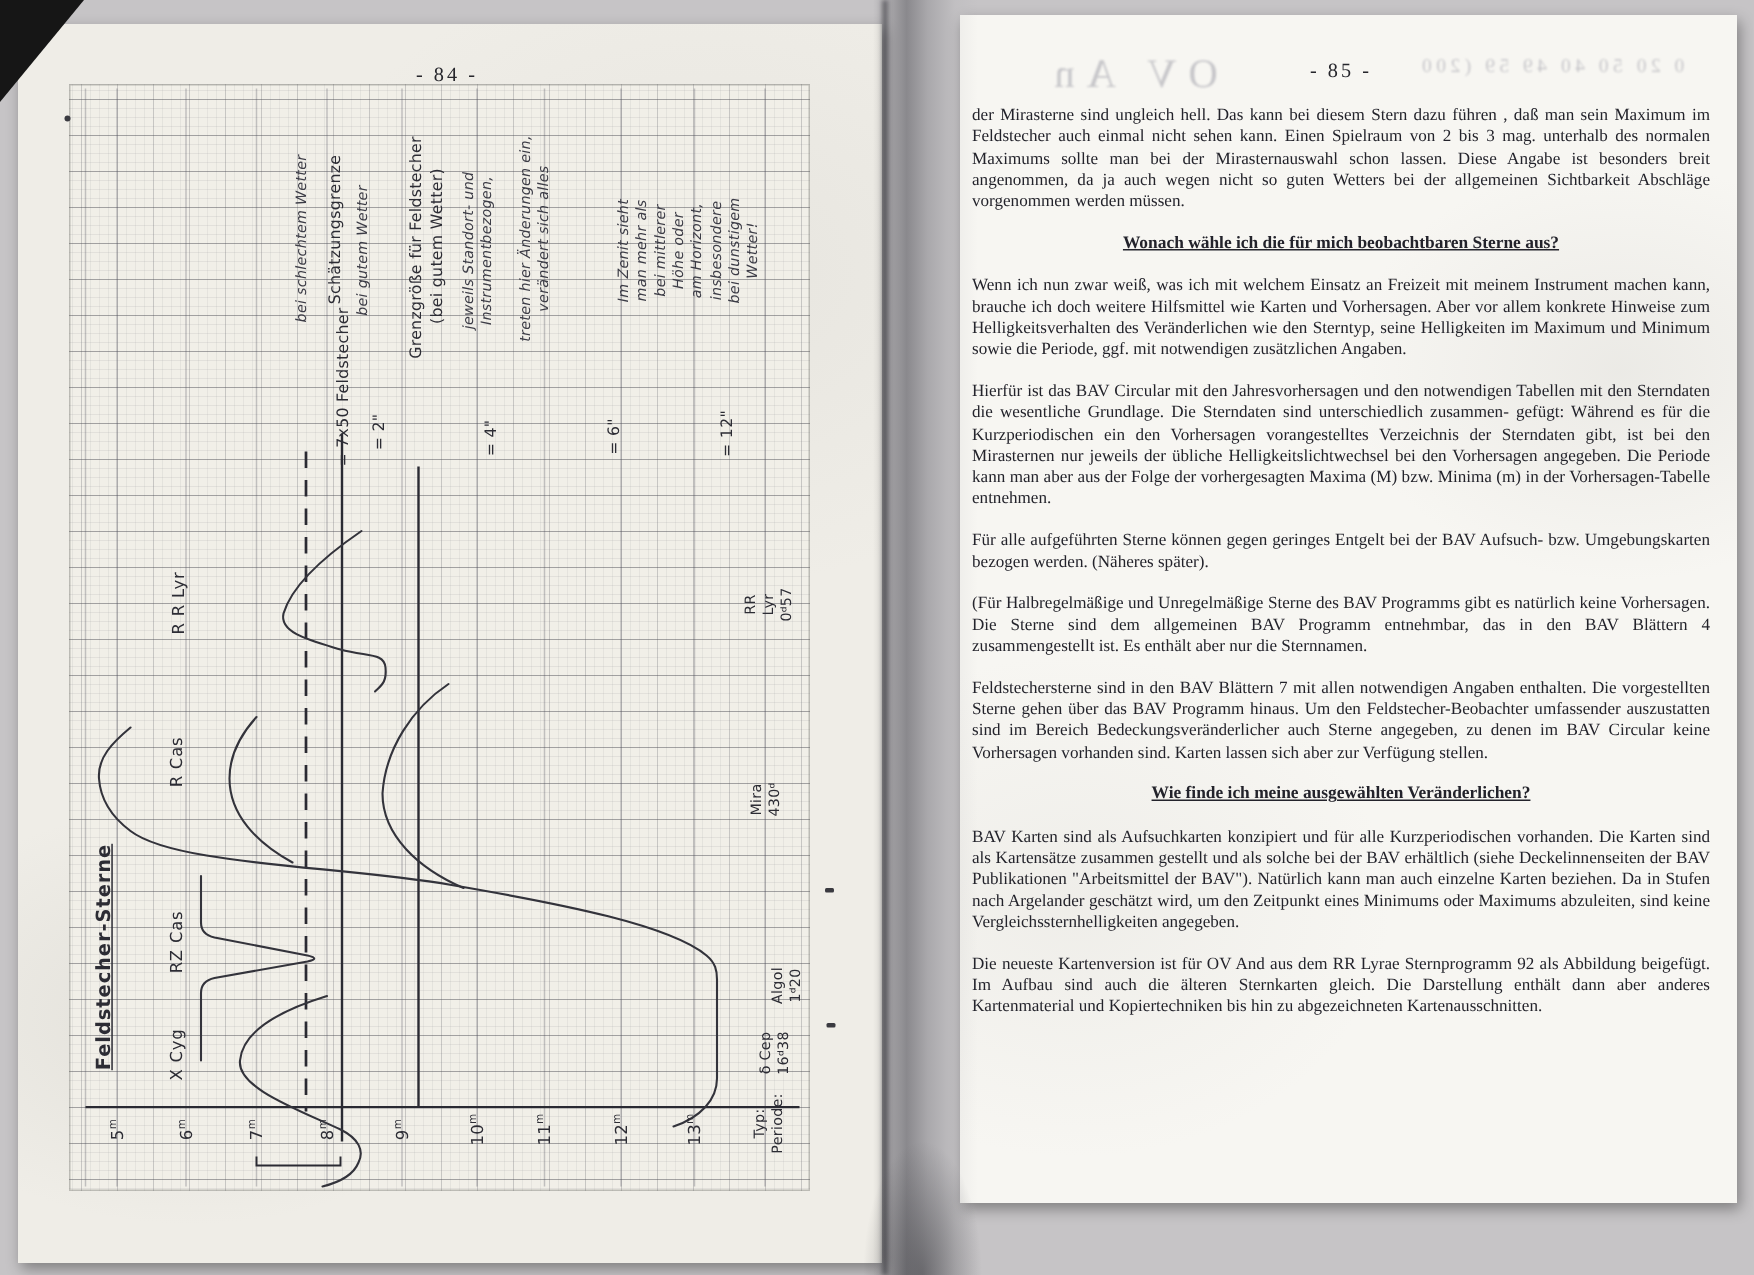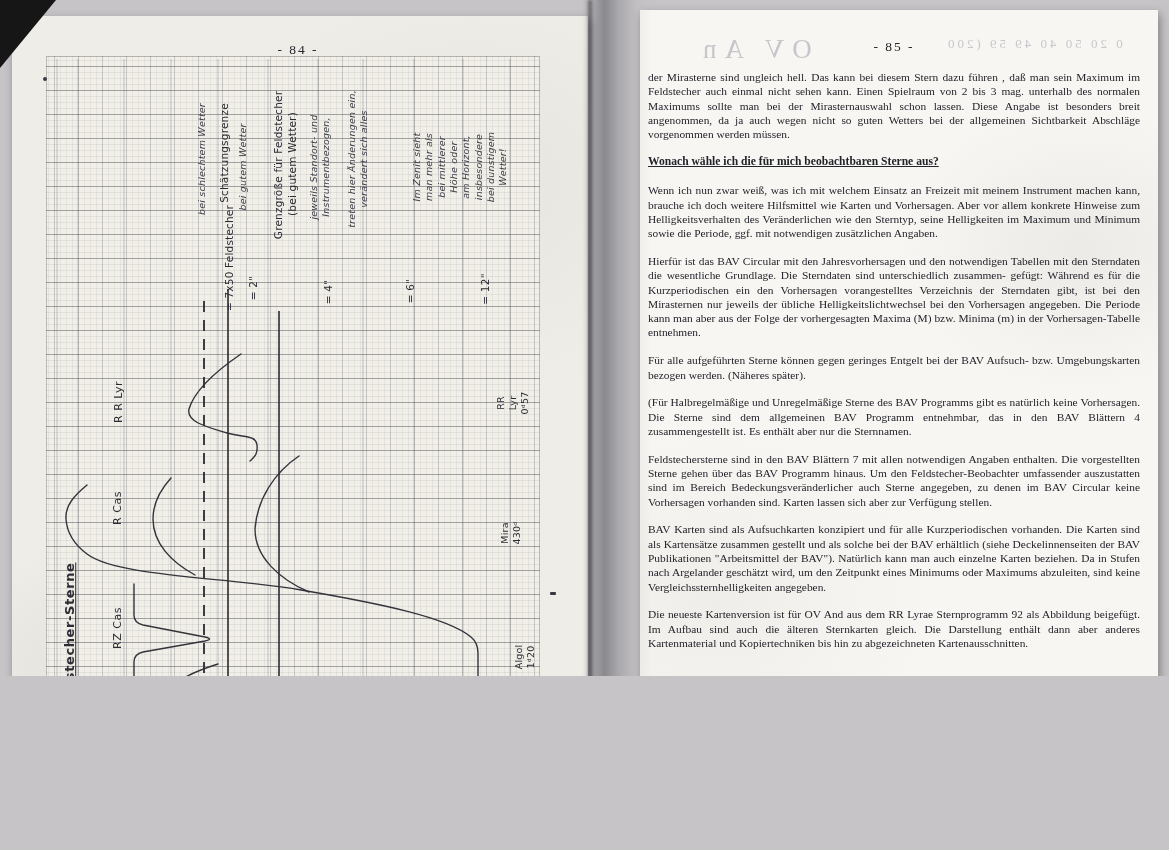--- a/index.html
+++ b/index.html
@@ -1,17 +1,17 @@
 <!DOCTYPE html>
 <html><head>
 <meta charset="utf-8">
 <style>
   html,body{margin:0;padding:0;}
   body{background:#c6c4c6;font-family:"Liberation Serif",serif;}
-  #stage{position:relative;width:1169px;height:676px;overflow:hidden;background:#c6c4c6;}
+  #stage{position:relative;width:1169px;height:850px;overflow:hidden;background:#c6c4c6;}
 
   
   .page{position:absolute;box-shadow:2px 4px 9px rgba(0,0,0,.35);}
   #left-page{left:12px;top:16px;width:576px;height:826px;background:#efede7;
     background-image:radial-gradient(ellipse 300px 200px at 20% 80%,rgba(190,188,180,.25),transparent 70%),
                      radial-gradient(ellipse 400px 300px at 80% 20%,rgba(200,198,192,.2),transparent 70%);}
   #right-page{left:640px;top:10px;width:518px;height:792px;background:#f7f6f2;
     background-image:radial-gradient(ellipse 260px 200px at 85% 30%,rgba(205,203,198,.28),transparent 70%),
                      radial-gradient(ellipse 300px 240px at 15% 75%,rgba(210,208,202,.22),transparent 70%);}
 
@@ -38,21 +38,21 @@
   .chart-title{font-size:13px;font-weight:bold;text-decoration:underline;letter-spacing:.6px;}
   .star-label{font-size:11px;letter-spacing:.5px;}
   .tp-label{font-size:9.5px;line-height:1.25;}
   .tp-label span{display:block;}
   .mag-tick{font-size:11px;}
   .mag-tick sup{font-size:7px;}
 
   
   #textcol{position:absolute;left:8px;top:60px;width:492px;color:#23232b;}
   #textcol .para{font-size:11.4px;line-height:14.3px;text-align:justify;margin:0 0 13.5px 0;}
-  #textcol .headline{font-size:11.6px;line-height:14.3px;font-weight:bold;text-decoration:underline;margin:3px 0 14px 0;}
+  #textcol .headline{font-size:11.6px;line-height:14.3px;font-weight:bold;text-decoration:underline;margin:3px 0 14px 0;text-align:center;}
 
   
   #corner-artifact{position:absolute;left:0;top:0;width:56px;height:68px;background:#161616;
     clip-path:polygon(0 0,56px 0,0 68px);}
   #gutter-shade{position:absolute;left:582px;top:0;width:70px;height:850px;
     background:linear-gradient(to right,rgba(70,70,76,0) 0%,rgba(55,55,62,.42) 32%,rgba(95,95,102,.28) 52%,rgba(150,150,156,.10) 78%,rgba(150,150,156,0) 100%);}
   #gutter-line{position:absolute;left:588px;top:0;width:4px;height:850px;background:rgba(40,40,46,.5);filter:blur(1.4px);}
   #bottom-wedge{position:absolute;left:575px;top:760px;width:80px;height:90px;
     background:radial-gradient(ellipse at 50% 100%,rgba(50,50,55,.5),transparent 70%);}
   .speck{position:absolute;background:#3a3a40;border-radius:1px;}
@@ -162,20 +162,21 @@
   <div id="right-page" class="page">
     <div id="p85-num" class="page-num">- 85 -</div>
     <div id="textcol">
       <p class="para">der Mirasterne sind ungleich hell. Das kann bei diesem Stern dazu führen , daß man sein Maximum im Feldstecher auch einmal nicht sehen kann. Einen Spielraum von 2 bis 3 mag. unterhalb des normalen Maximums sollte man bei der Mirasternauswahl schon lassen. Diese Angabe ist besonders breit angenommen, da ja auch wegen nicht so guten Wetters bei der allgemeinen Sichtbarkeit Abschläge vorgenommen werden müssen.</p>
       <p class="headline">Wonach wähle ich die für mich beobachtbaren Sterne aus?</p>
       <p class="para">Wenn ich nun zwar weiß, was ich mit welchem Einsatz an Freizeit mit meinem Instrument machen kann, brauche ich doch weitere Hilfsmittel wie Karten und Vorhersagen. Aber vor allem konkrete Hinweise zum Helligkeitsverhalten des Veränderlichen wie den Sterntyp, seine Helligkeiten im Maximum und Minimum sowie die Periode, ggf. mit notwendigen zusätzlichen Angaben.</p>
       <p class="para">Hierfür ist das BAV Circular mit den Jahresvorhersagen und den notwendigen Tabellen mit den Sterndaten die wesentliche Grundlage. Die Sterndaten sind unterschiedlich zusammen- gefügt: Während es für die Kurzperiodischen ein den Vorhersagen vorangestelltes Verzeichnis der Sterndaten gibt, ist bei den Mirasternen nur jeweils der übliche Helligkeitslichtwechsel bei den Vorhersagen angegeben. Die Periode kann man aber aus der Folge der vorhergesagten Maxima (M) bzw. Minima (m) in der Vorhersagen-Tabelle entnehmen.</p>
       <p class="para">Für alle aufgeführten Sterne können gegen geringes Entgelt bei der BAV Aufsuch- bzw. Umgebungskarten bezogen werden. (Näheres später).</p>
       <p class="para">(Für Halbregelmäßige und Unregelmäßige Sterne des BAV Programms gibt es natürlich keine Vorhersagen. Die Sterne sind dem allgemeinen BAV Programm entnehmbar, das in den BAV Blättern 4 zusammengestellt ist. Es enthält aber nur die Sternnamen.</p>
       <p class="para">Feldstechersterne sind in den BAV Blättern 7 mit allen notwendigen Angaben enthalten. Die vorgestellten Sterne gehen über das BAV Programm hinaus. Um den Feldstecher-Beobachter umfassender auszustatten sind im Bereich Bedeckungsveränderlicher auch Sterne angegeben, zu denen im BAV Circular keine Vorhersagen vorhanden sind. Karten lassen sich aber zur Verfügung stellen.</p>
+      <p class="headline">Wie finde ich meine ausgewählten Veränderlichen?</p>
       <p class="para">BAV Karten sind als Aufsuchkarten konzipiert und für alle Kurzperiodischen vorhanden. Die Karten sind als Kartensätze zusammen gestellt und als solche bei der BAV erhältlich (siehe Deckelinnenseiten der BAV Publikationen "Arbeitsmittel der BAV").  Natürlich kann man auch einzelne Karten beziehen. Da in Stufen nach Argelander geschätzt wird, um den Zeitpunkt eines Minimums oder Maximums abzuleiten, sind keine Vergleichssternhelligkeiten angegeben.</p>
       <p class="para">Die neueste Kartenversion ist für OV And aus dem RR Lyrae Sternprogramm 92 als Abbildung beigefügt. Im Aufbau sind auch die älteren Sternkarten gleich. Die Darstellung enthält dann aber anderes Kartenmaterial und Kopiertechniken bis hin zu abgezeichneten Kartenausschnitten.</p>
     </div>
   </div>
 
   <div id="ghost-letters" class="ghost">OV  An</div>
   <div id="ghost-digits" class="ghost">0 20 50    40 49 59 (200</div>
   <div id="gutter-shade"></div>
   <div id="gutter-line"></div>
   <div id="bottom-wedge"></div>

